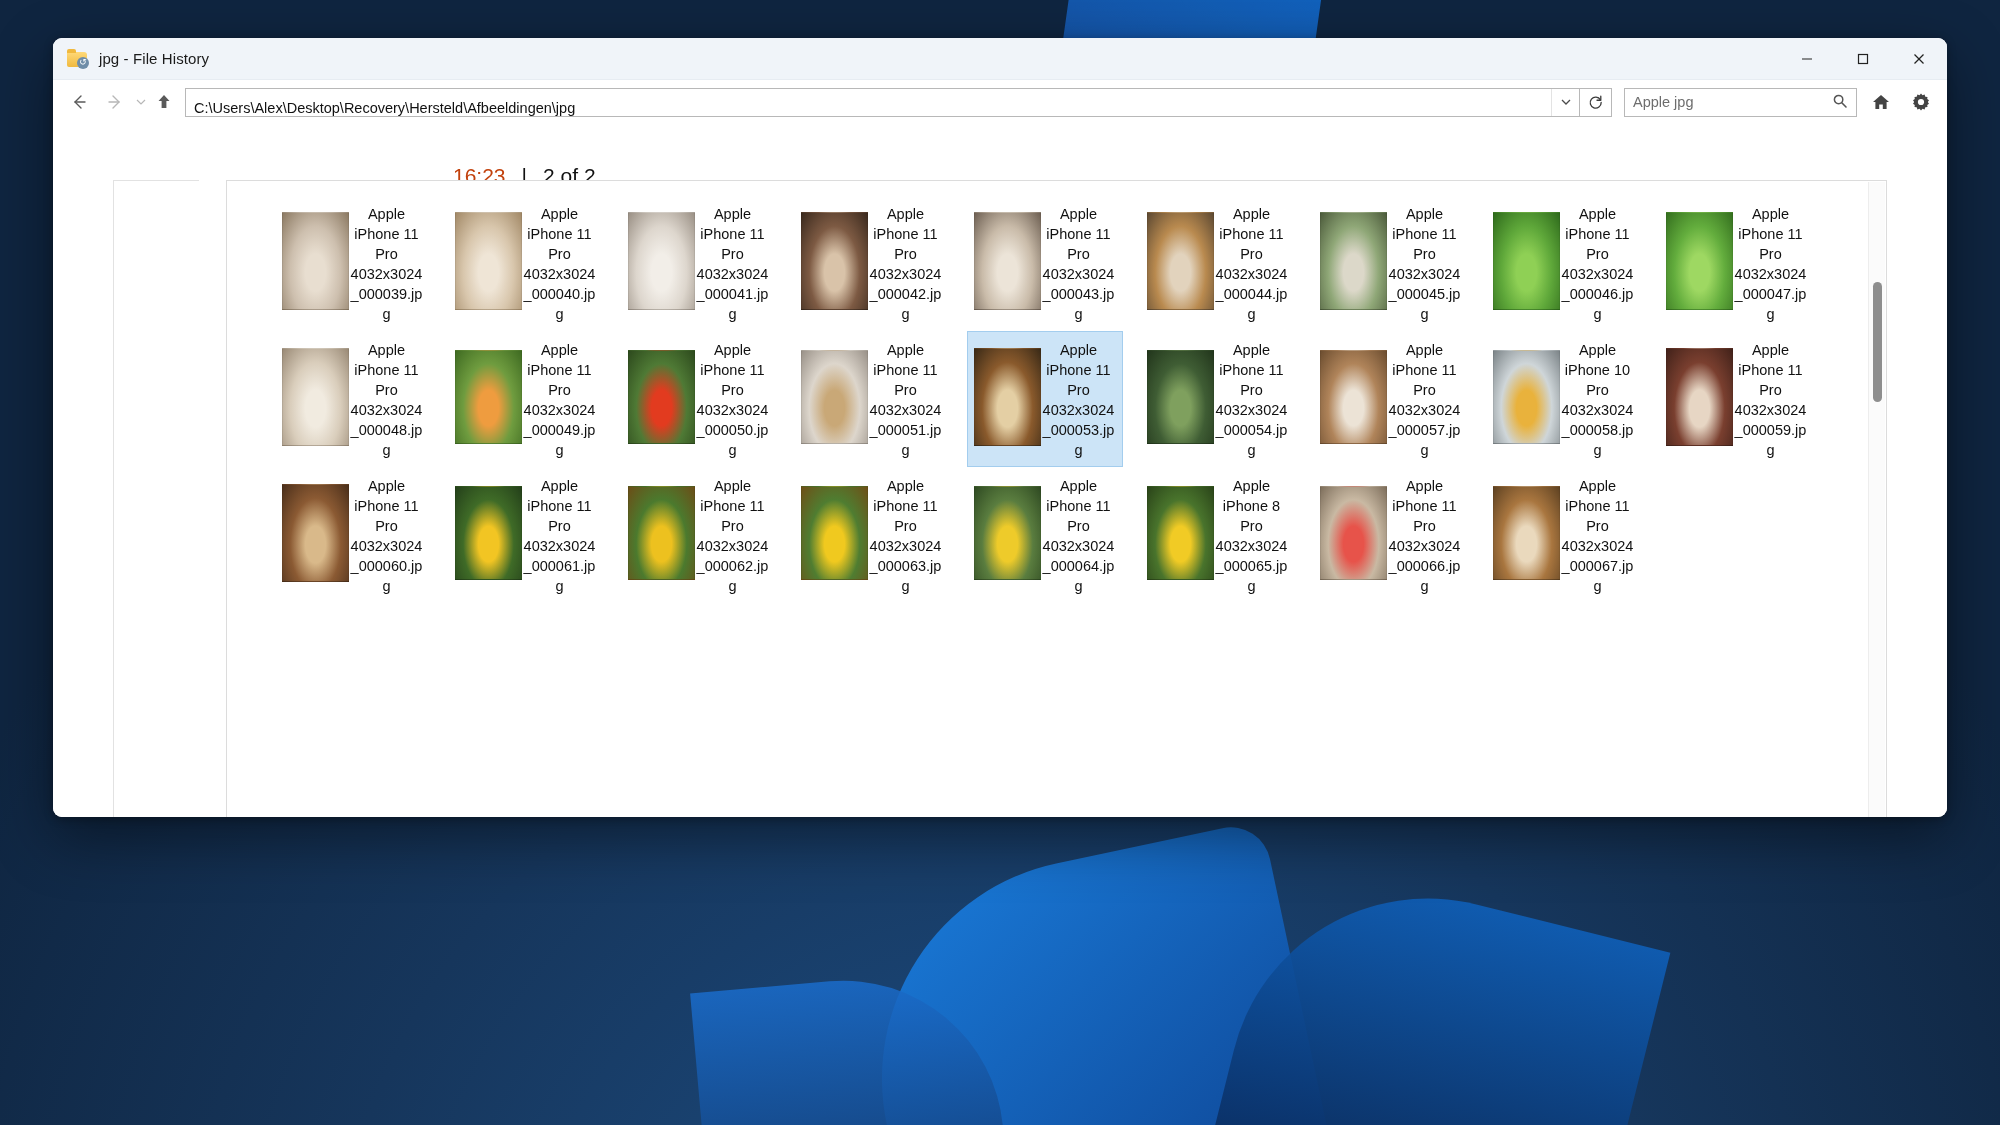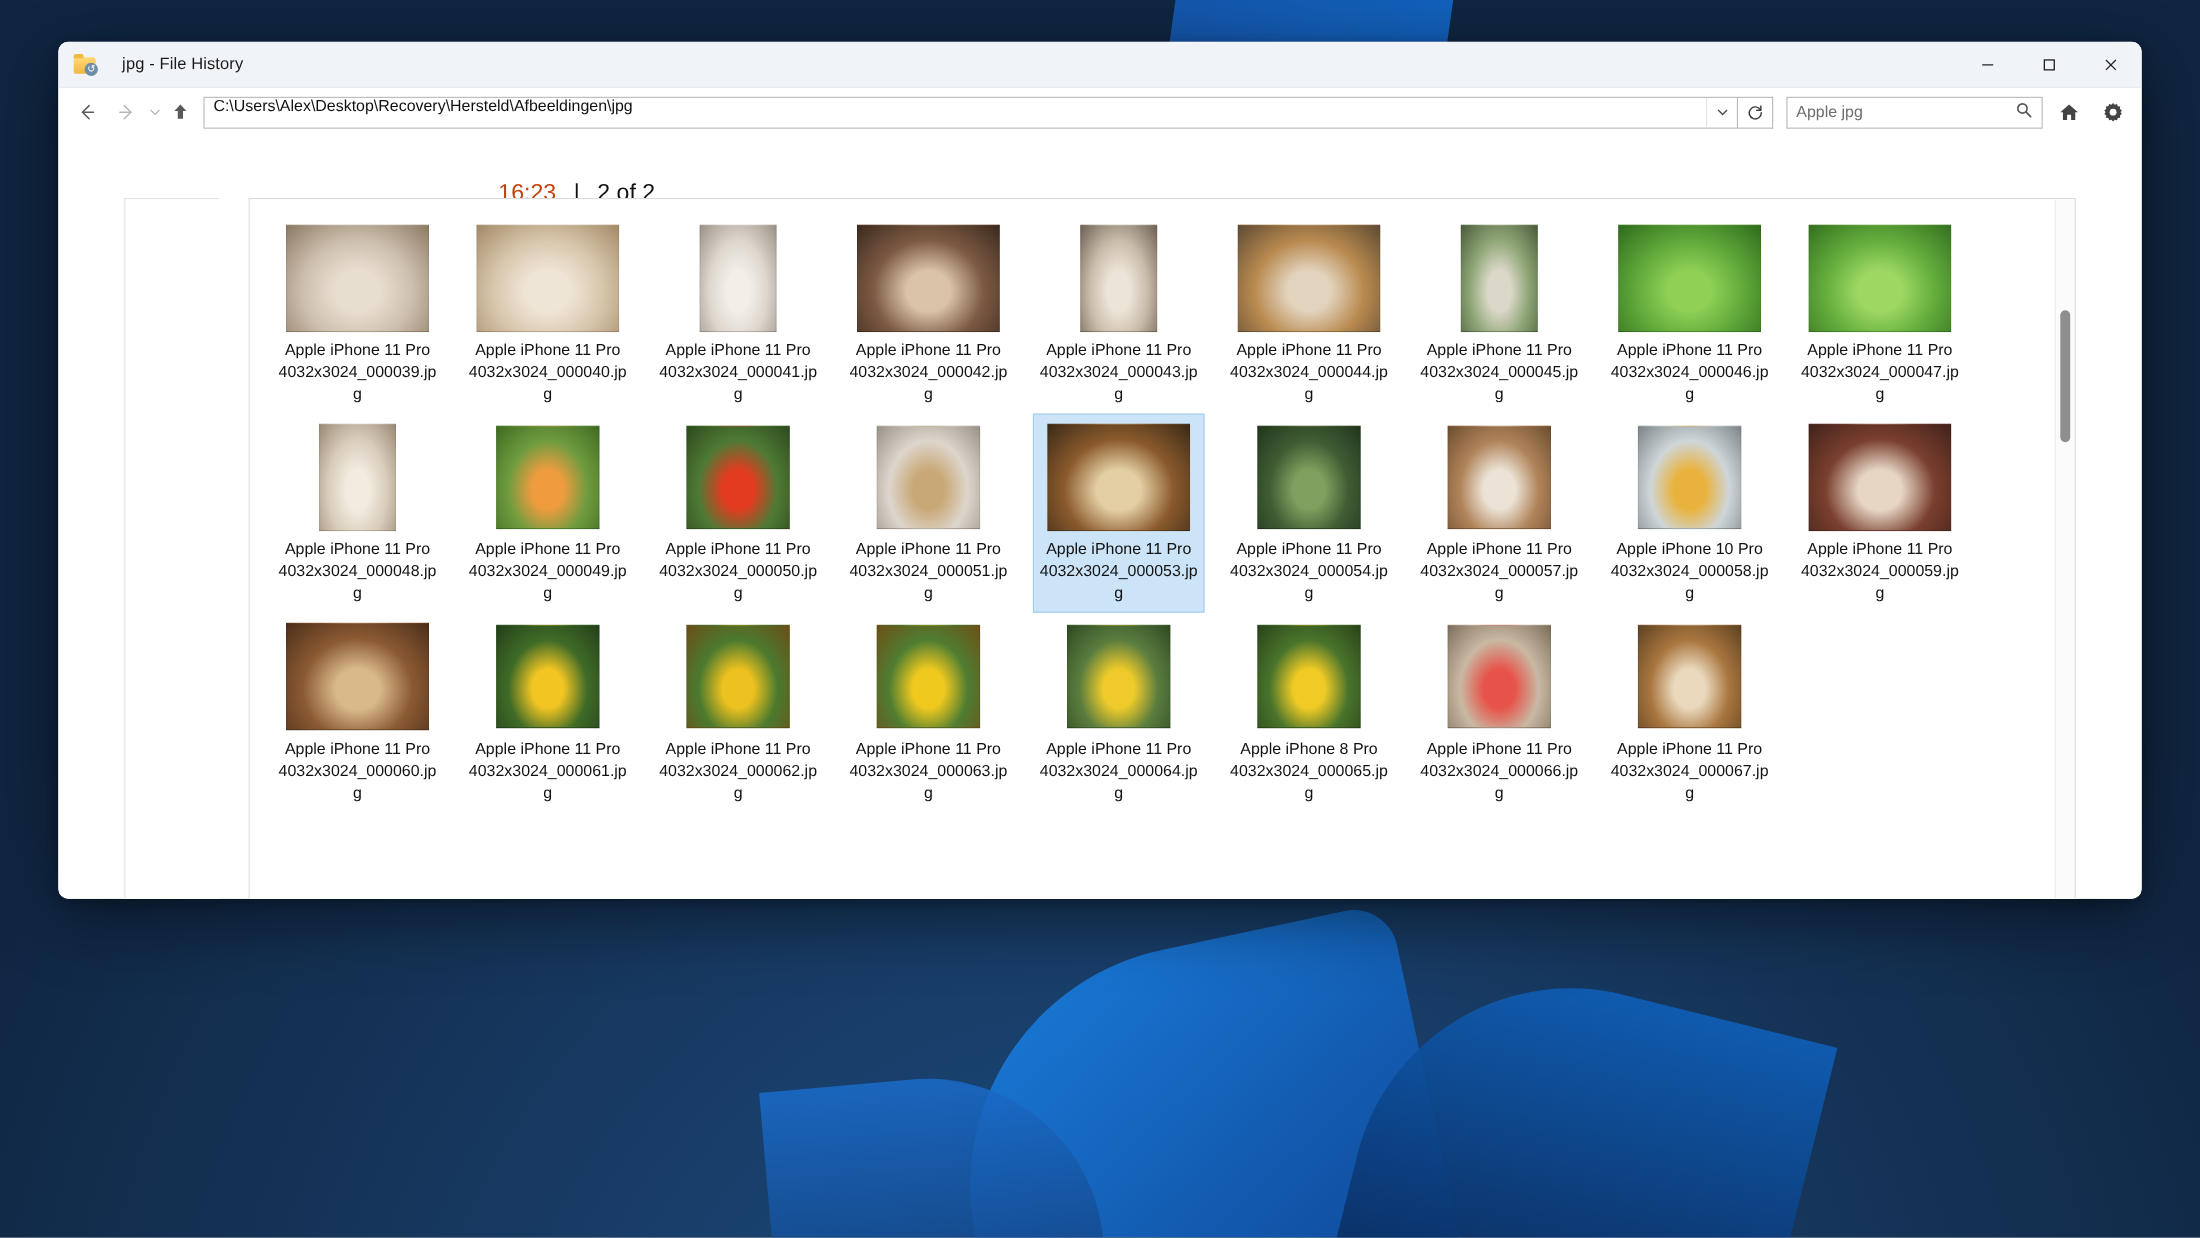--- a/index.html
+++ b/index.html
@@ -79,21 +79,21 @@
     content:""; position:absolute; left:0; top:-3px; width:9px; height:4px;
     background:#f0b93f; border-radius:2px 2px 0 0;
   }
   .folder-badge {
     position:absolute; left:10px; top:8px; width:12px; height:12px;
     border-radius:50%; background:#6f8da8;
     display:flex;align-items:center;justify-content:center;
     color:#fff;font-size:9px;line-height:1;
   }
   .title-text {
-    margin-left:22px; font-size:15px; color:#1b1b1b; letter-spacing:.1px;
+    margin-left:10px; font-size:15px; color:#1b1b1b; letter-spacing:.1px;
   }
   .win-controls { margin-left:auto; display:flex; height:100%; }
   .wbtn {
     width:56px; height:100%;
     display:flex;align-items:center;justify-content:center;
     color:#222; font-size:14px;
   }
   .wbtn svg { display:block; }
 
   
@@ -106,21 +106,21 @@
   }
   .navbtn {
     width:36px;height:30px;display:flex;align-items:center;justify-content:center;
     color:#5a5a5a;
   }
   .navbtn.dim { color:#b7b7b7; }
   .navbtn.up { width:30px; }
   .addr {
     flex:1 1 auto; height:29px; margin-left:6px;
     border:1px solid #b8b8b8; background:#fff;
-    display:flex; align-items:flex-start;
+    display:flex; align-items:flex-end;
     font-size:14.5px; color:#111;
     min-width:0;
   }
   .addr-text { padding-left:8px; white-space:nowrap; overflow:hidden; }
   .addr-chevron {
     margin-left:auto; width:28px; height:100%;
     display:flex;align-items:center;justify-content:center;color:#4b4b4b;
     border-left:1px solid #e3e3e3;
   }
   .refresh {
@@ -174,22 +174,23 @@
     flex:1 1 auto; position:relative; overflow:hidden;
     padding:14px 0 0 20px;
   }
   .grid {
     display:grid;
     grid-template-columns:repeat(9, 173px);
     gap:0;
   }
   .cell {
     width:156px; padding:8px 6px 6px 6px;
-    display:flex; flex-direction:column; align-items:center;
+    display:flex; flex-direction:row; align-items:center;
     border:1px solid transparent;
+    margin-left:28px;
   }
   .cell.selected {
     background:#cce4f7; border:1px solid #a3cdee;align-items:center;
   }
   .thumb {
     width:130px; height:98px;
     display:flex;align-items:center;justify-content:center;
     overflow:hidden;
     margin-bottom:7px;
   }

